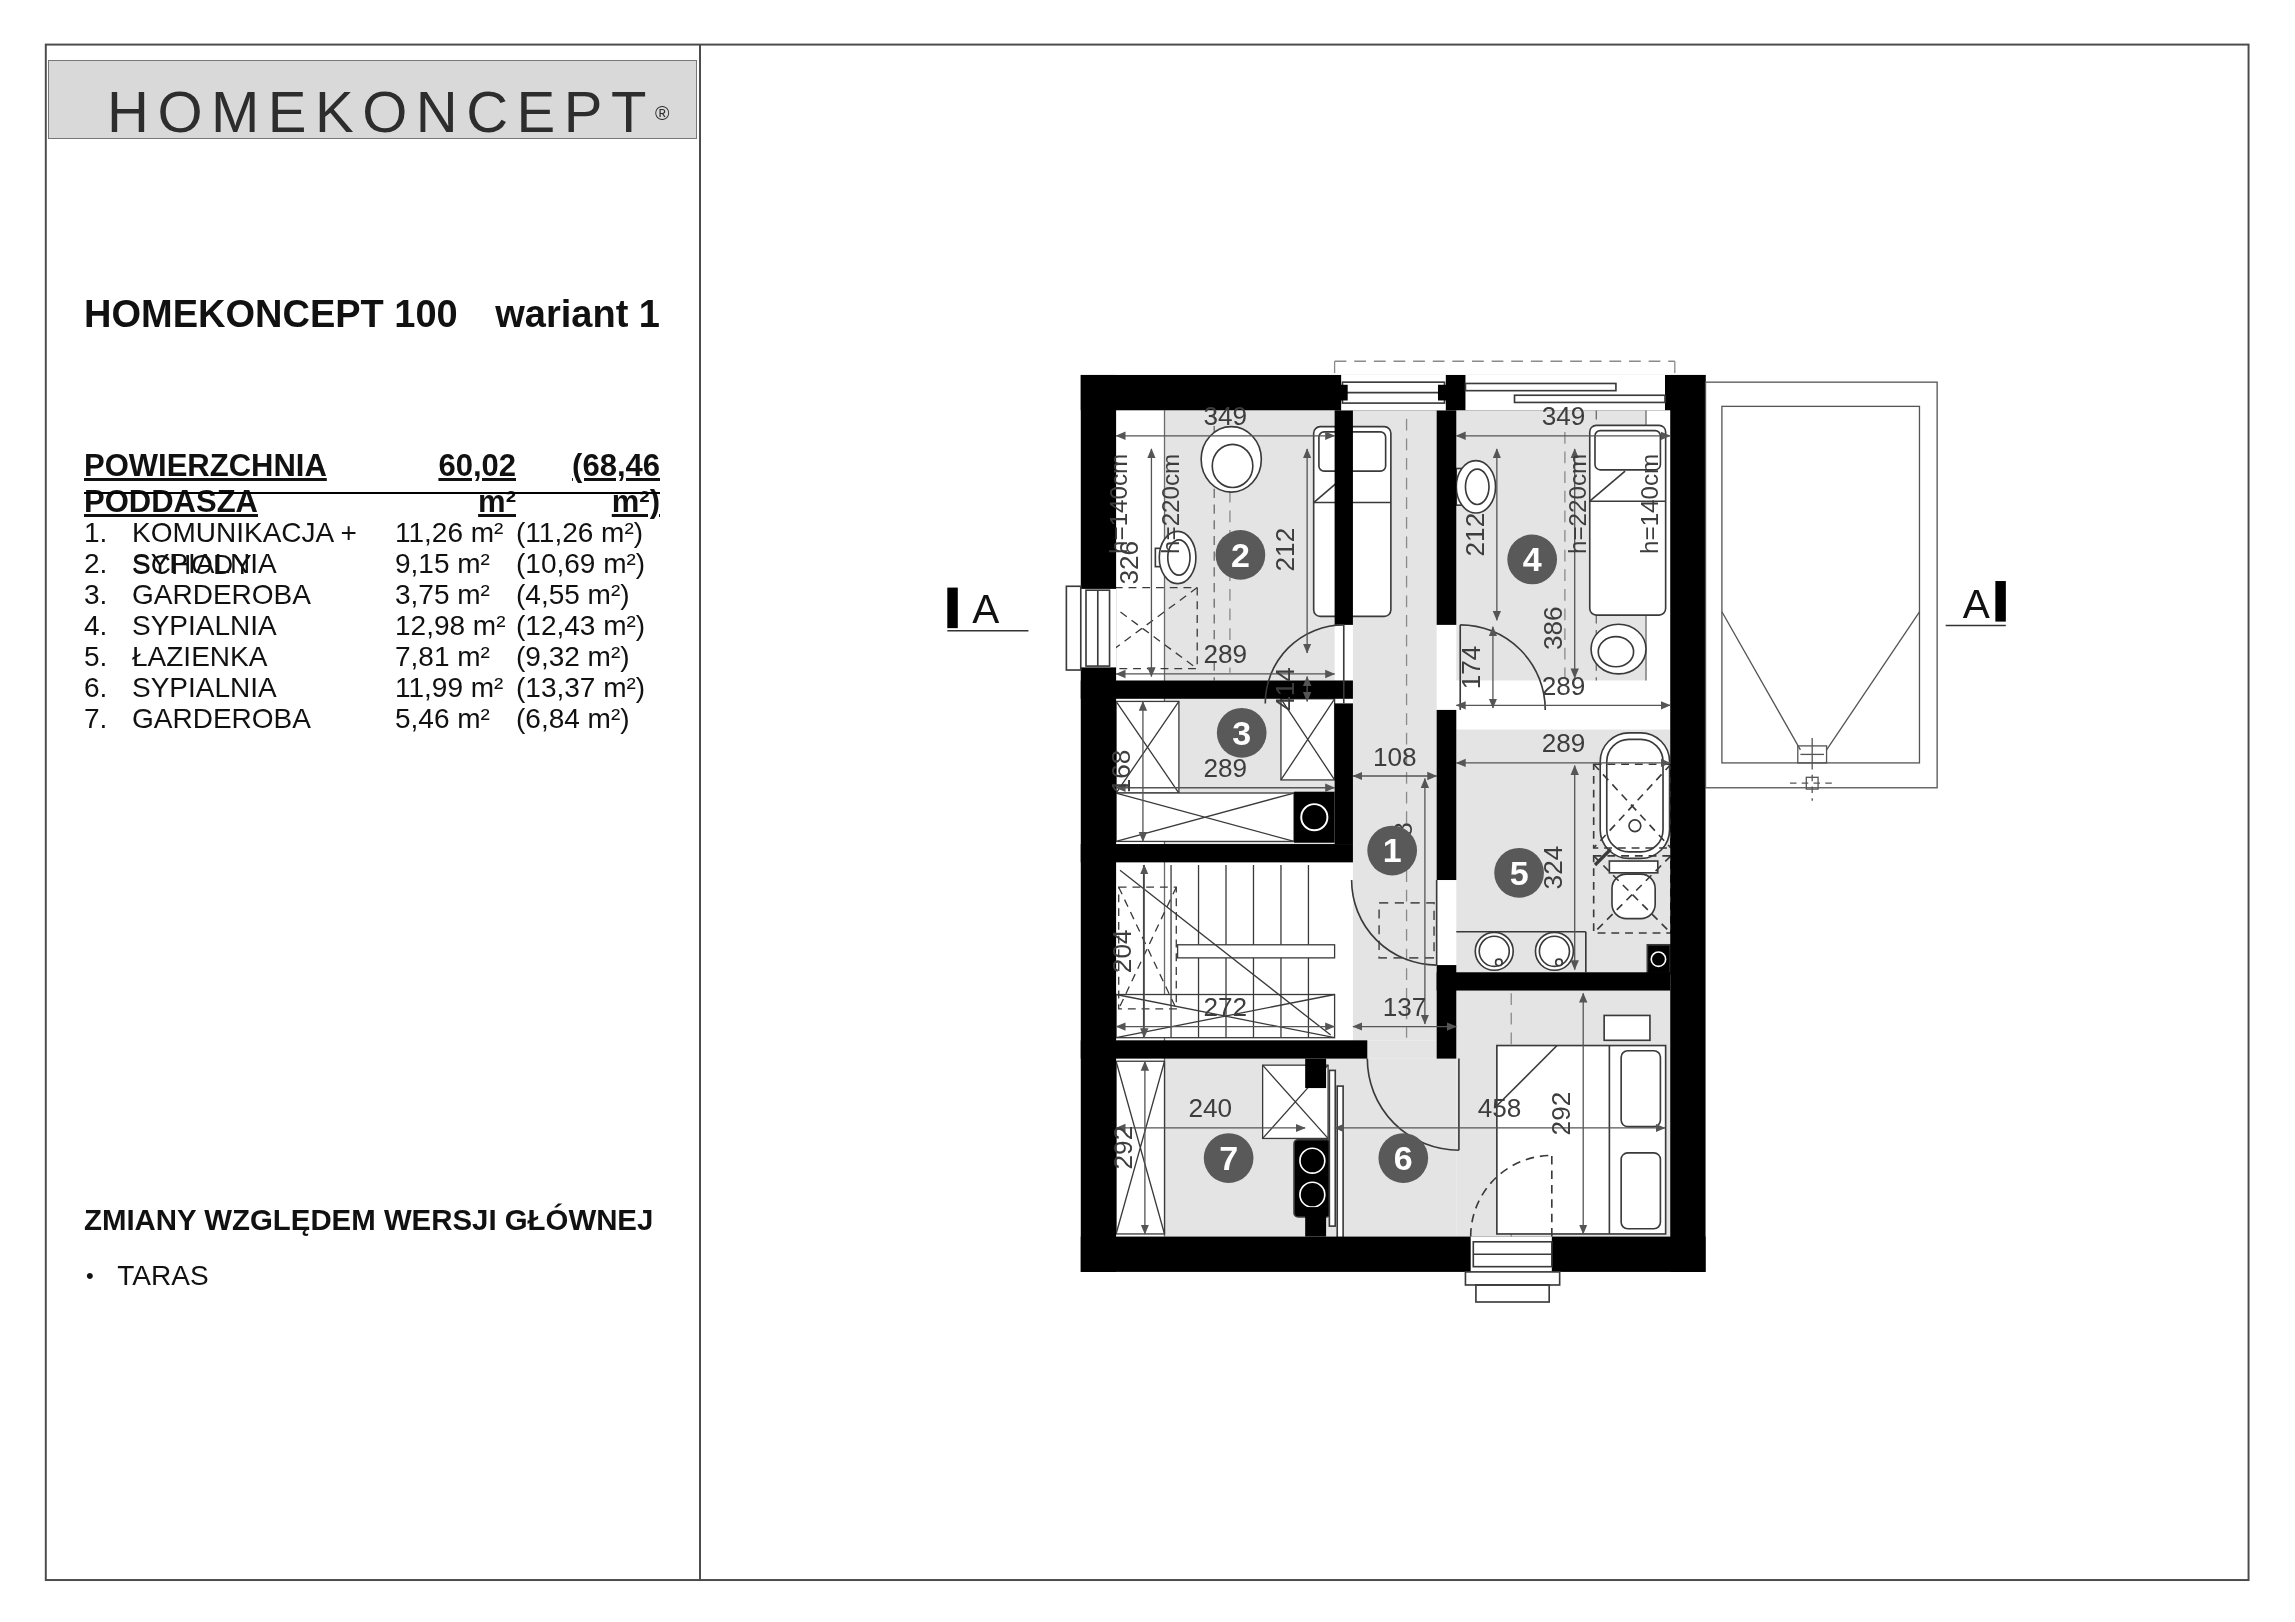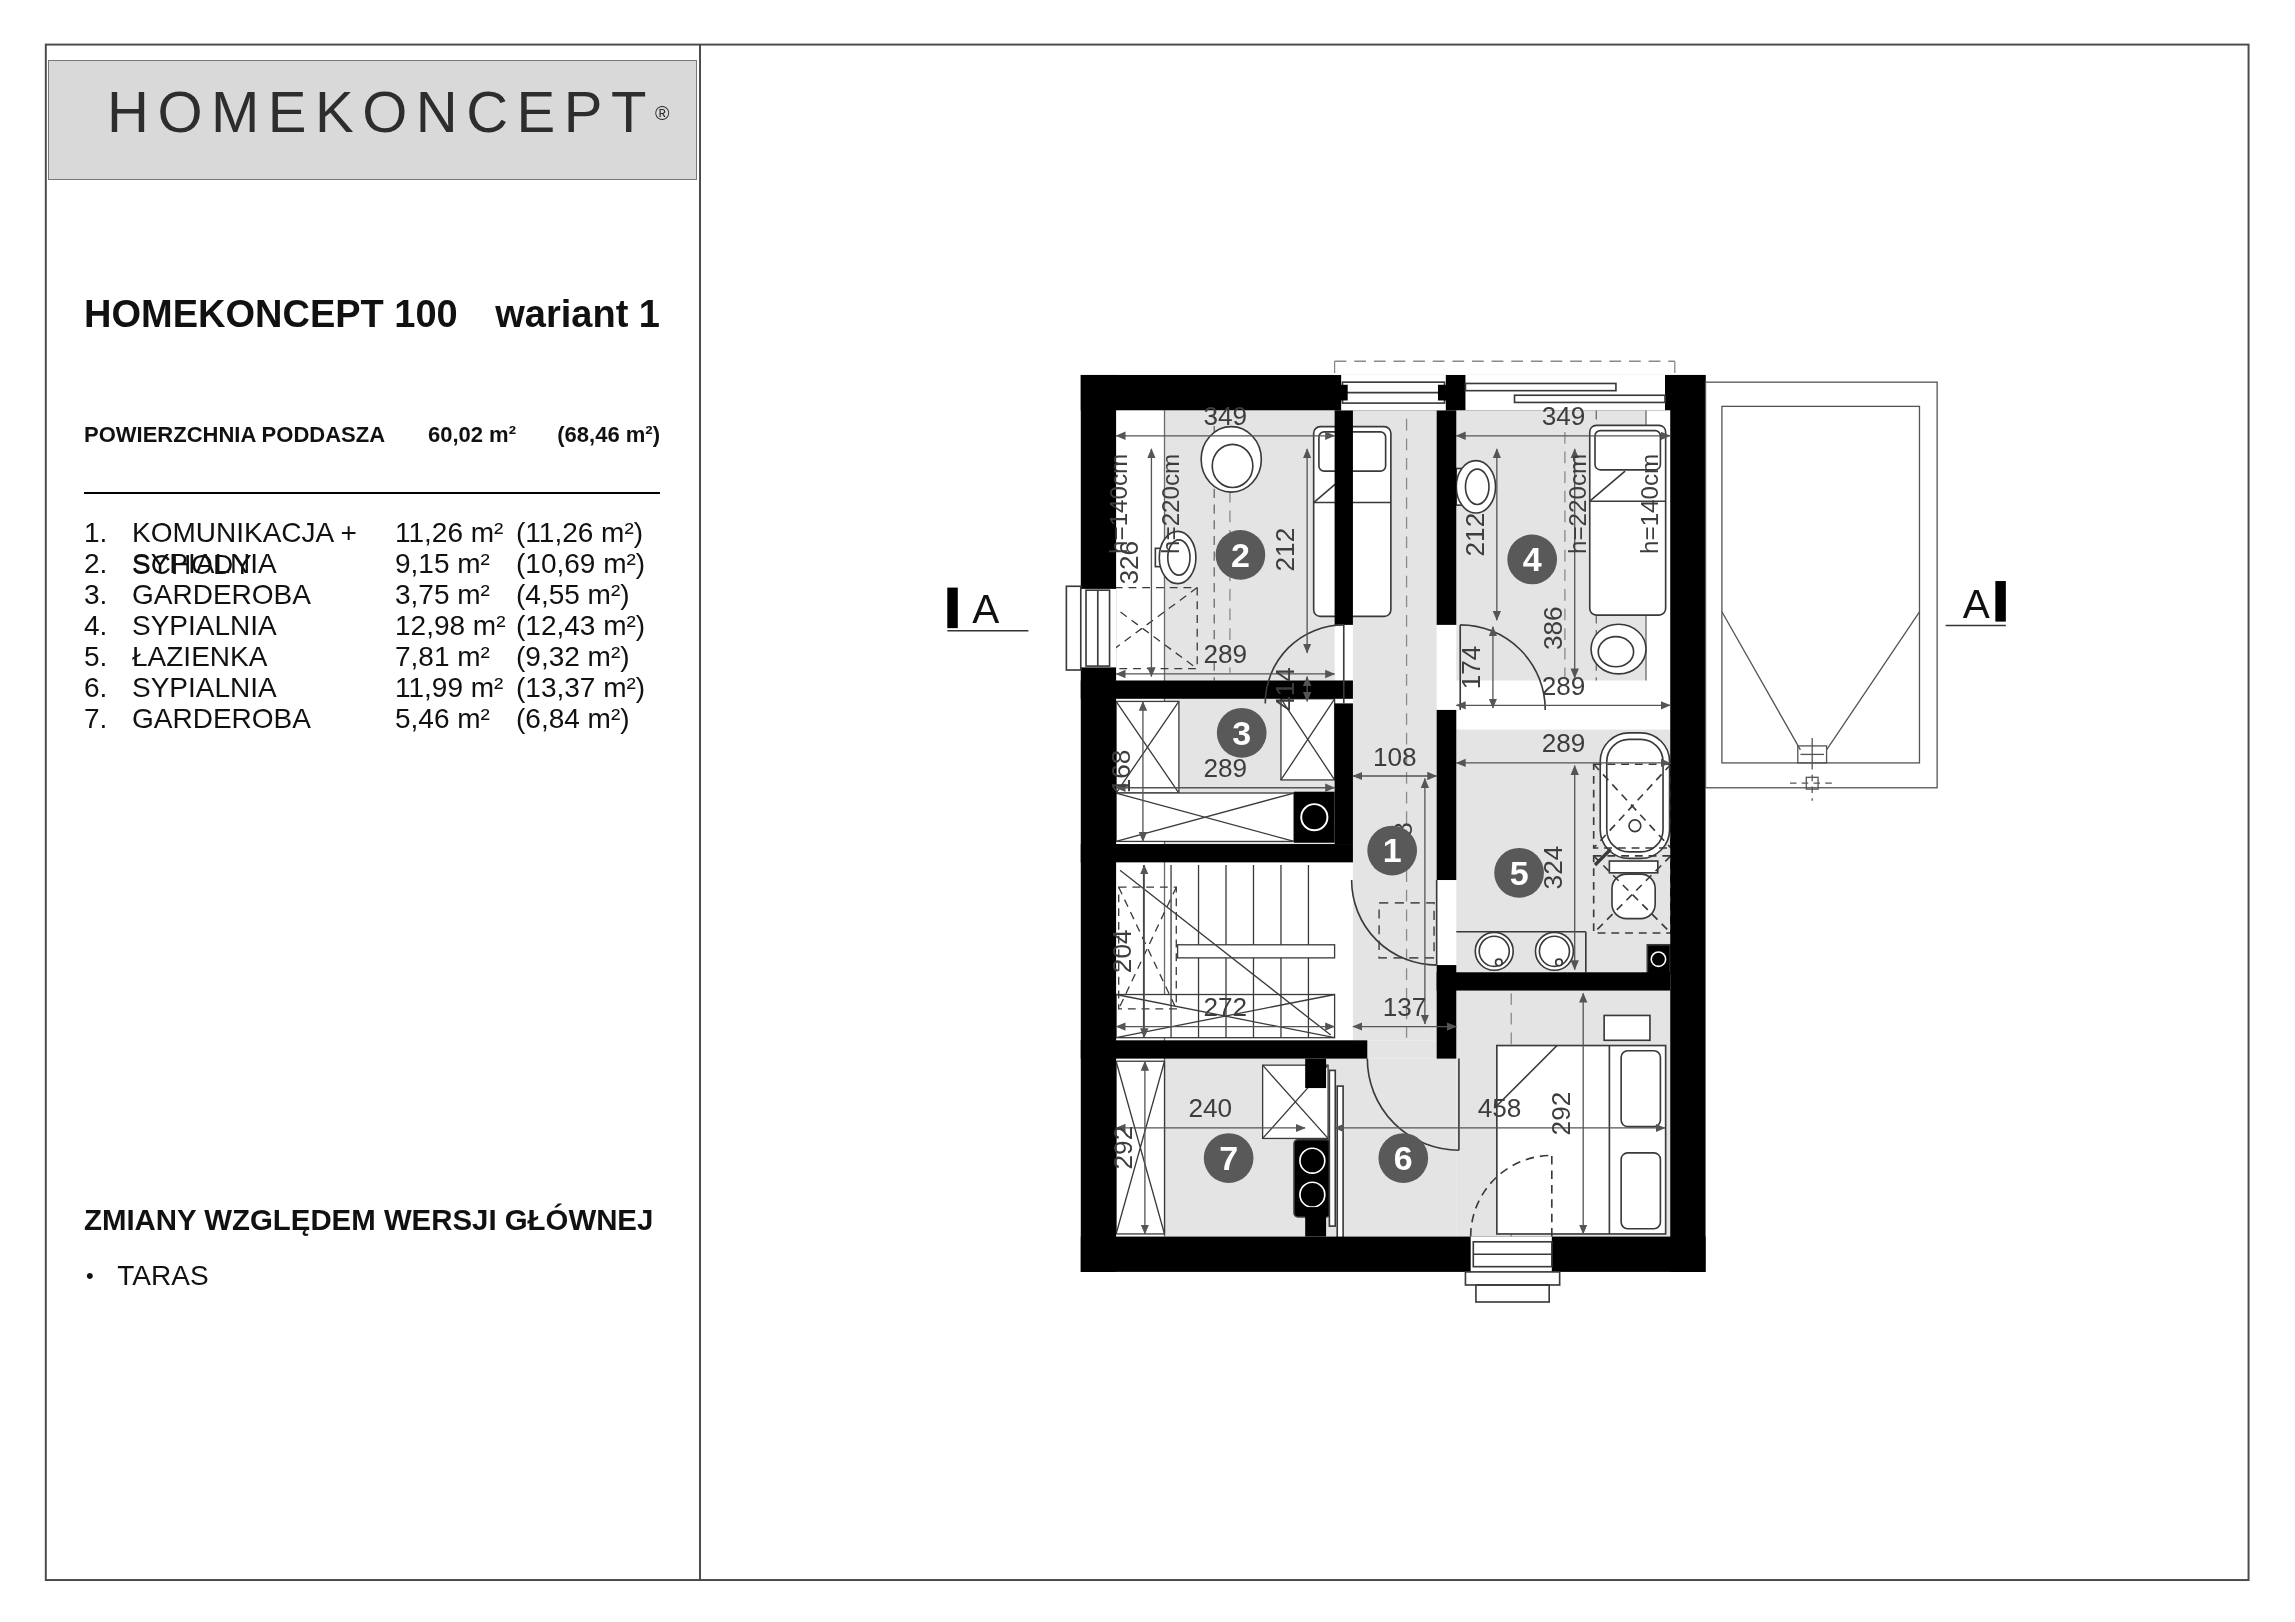--- a/index.html
+++ b/index.html
@@ -1,30 +1,30 @@
 <!DOCTYPE html>
 <html style="font-size:10.5px"><head>
 <meta charset="utf-8">
 <style>
   html,body{margin:0;padding:0;background:#fff;width:2295px;height:1622px;overflow:hidden;
             font-family:"Liberation Sans",sans-serif;color:#111;}
   .abs{position:absolute;}
   #sheet{position:relative;width:2295px;height:1622px;background:#fff;}
   
-  #logoBox{left:48px;top:60px;width:649px;height:120px;background:#d9d9d9;
+  #logoBox{left:48px;top:60px;width:649px;height:79px;background:#d9d9d9;
            border:1.3px solid #787878;box-sizing:border-box;text-decoration:underline;}
   #logoText{position:absolute;left:58px;top:17px;font-size:58px;font-weight:300;
             letter-spacing:8.5px;color:#2d2d2d;white-space:nowrap;}
   #logoReg{font-size:19.6px;letter-spacing:0;vertical-align:11.8px;}
   #titleRow{left:84px;top:293px;width:576px;display:flex;justify-content:space-between;
             font-size:38px;font-weight:bold;}
   #subtitleRow{left:84px;top:359px;width:576px;display:flex;justify-content:space-between;
             font-size:30px;word-spacing:9.2px;}
-  #tblHead{left:84px;top:422px;width:576px;display:grid;
-           grid-template-columns:1fr 121px 144px;font-size:22px;font-weight:bold;}
+  #tblHead{left:84px;top:448px;width:576px;display:grid;
+           grid-template-columns:1fr 121px 144px;font-size:31px;font-weight:bold;text-decoration:underline;}
   #tblHead span:nth-child(2),#tblHead span:nth-child(3){text-align:right;}
   #tblRule{left:84px;top:492px;width:576px;border-top:2px solid #000;height:0;}
   #tblRows{left:84px;top:517px;width:576px;font-size:28px;}
   .trow{display:grid;grid-template-columns:48px 1fr 121px 144px;height:31px;align-items:baseline;}
   .trow .a1,.trow .a2{text-align:left;}
   #chHead{left:84px;top:1194px;font-size:29.4px;font-weight:bold;margin-top:9px;}
   #chItem{left:86px;top:1260px;font-size:28px;display:flex;align-items:center;gap:23.6px;}
   #chItem .bullet{font-size:22px;}
   
   svg text{font-family:"Liberation Sans",sans-serif;}

